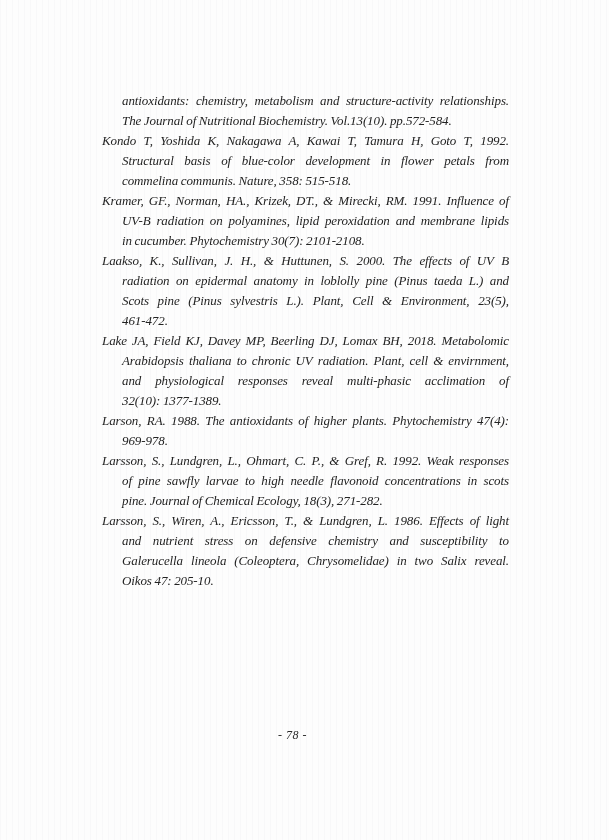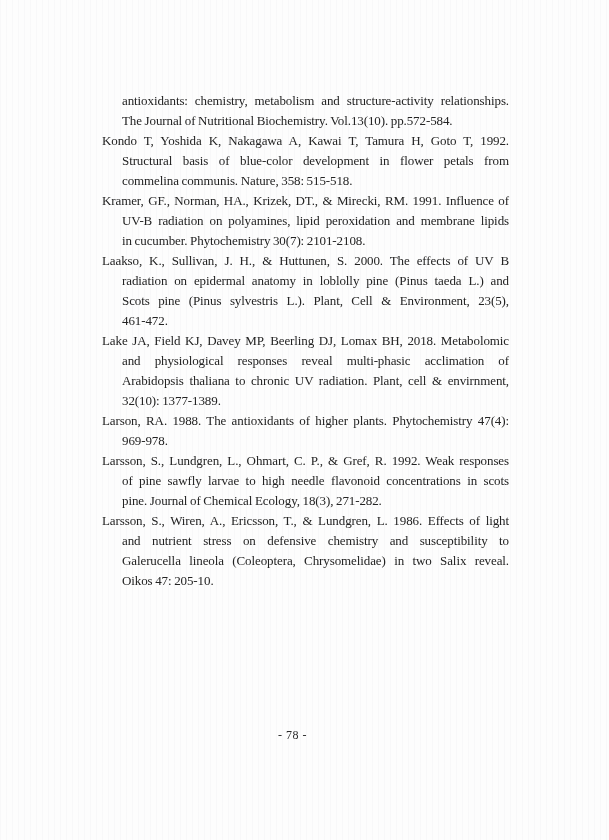--- a/index.html
+++ b/index.html
@@ -12,20 +12,21 @@
     width: 609px;
     height: 840px;
     background: #fdfdfd;
     
     background-image: repeating-linear-gradient(90deg,
       rgba(160,160,175,0.05) 0px, rgba(160,160,175,0.05) 1px,
       transparent 1px, transparent 6px);
     overflow: hidden;
     font-family: "Liberation Serif", "DejaVu Serif", serif;
     color: #232323;
+    font-style: italic;
   }
   .references {
     position: absolute;
     left: 102px;
     top: 91px;
     width: 407px;
     font-size: 13px;
     line-height: 20px;
     letter-spacing: -0.1px;
     word-spacing: -0.5px;
@@ -74,22 +75,22 @@
         <div class="ref-line plain ind">in cucumber. Phytochemistry 30(7): 2101-2108.</div>
       </div>
       <div class="ref-entry">
         <div class="ref-line">Laakso, K., Sullivan, J. H., &amp; Huttunen, S. 2000. The effects of UV B</div>
         <div class="ref-line ind">radiation on epidermal anatomy in loblolly pine (Pinus taeda L.) and</div>
         <div class="ref-line ind">Scots pine (Pinus sylvestris L.). Plant, Cell &amp; Environment, 23(5),</div>
         <div class="ref-line plain ind">461-472.</div>
       </div>
       <div class="ref-entry">
         <div class="ref-line">Lake JA, Field KJ, Davey MP, Beerling DJ, Lomax BH, 2018. Metabolomic</div>
+        <div class="ref-line ind">Arabidopsis thaliana to chronic UV radiation. Plant, cell &amp; envirnment,</div>
         <div class="ref-line ind">and physiological responses reveal multi-phasic acclimation of</div>
-        <div class="ref-line ind">Arabidopsis thaliana to chronic UV radiation. Plant, cell &amp; envirnment,</div>
         <div class="ref-line plain ind">32(10): 1377-1389.</div>
       </div>
       <div class="ref-entry">
         <div class="ref-line">Larson, RA. 1988. The antioxidants of higher plants. Phytochemistry 47(4):</div>
         <div class="ref-line plain ind">969-978.</div>
       </div>
       <div class="ref-entry">
         <div class="ref-line">Larsson, S., Lundgren, L., Ohmart, C. P., &amp; Gref, R. 1992. Weak responses</div>
         <div class="ref-line ind">of pine sawfly larvae to high needle flavonoid concentrations in scots</div>
         <div class="ref-line plain ind">pine. Journal of Chemical Ecology, 18(3), 271-282.</div>

